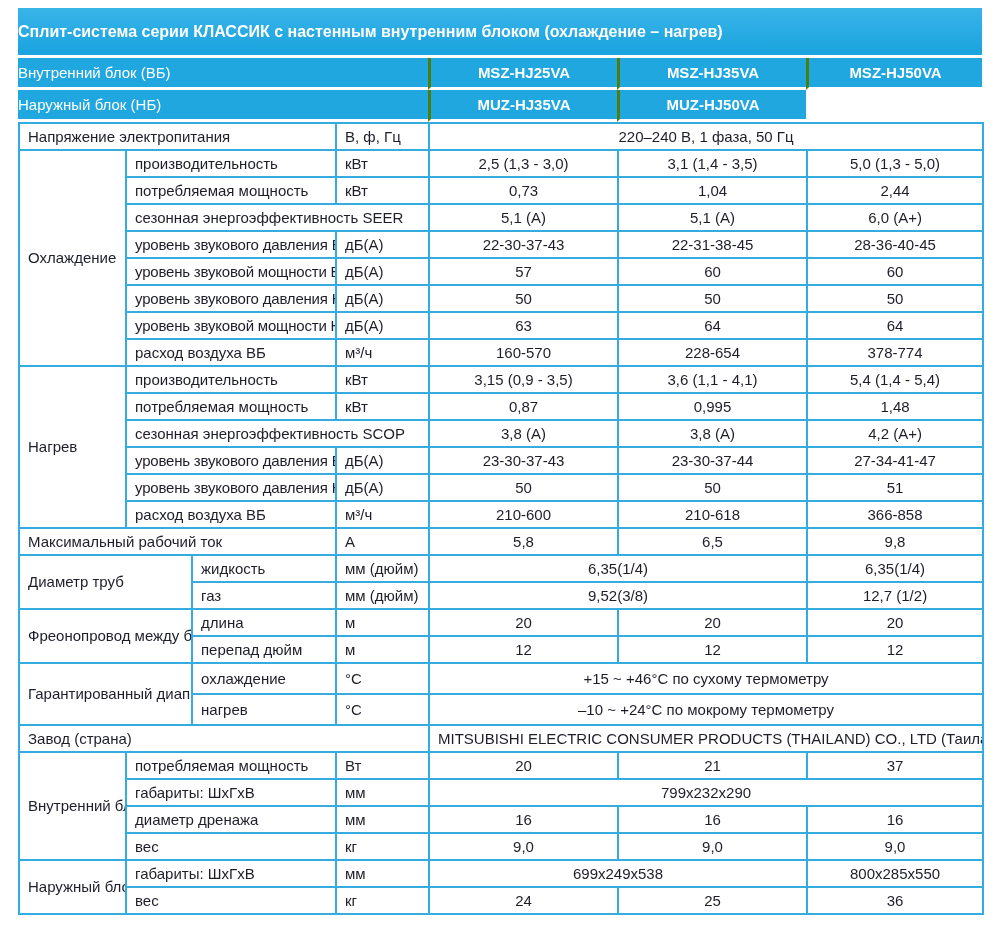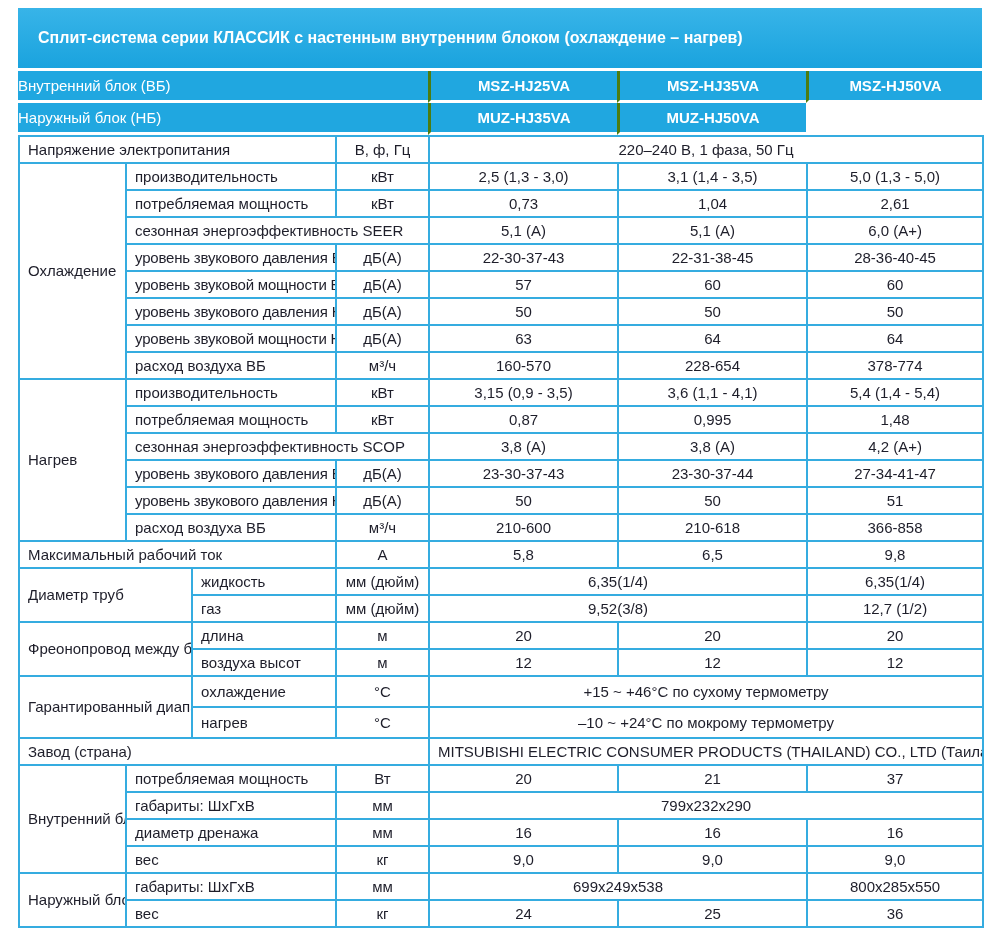--- a/index.html
+++ b/index.html
@@ -1,24 +1,24 @@
 <!DOCTYPE html>
 <html><head>
 <meta charset="utf-8">
 <style>
   html,body{margin:0;padding:0;background:#ffffff;}
   body{width:1000px;height:933px;position:relative;font-family:"Liberation Sans",sans-serif;color:#1e1e2a;}
   .sheet{position:absolute;left:18px;top:8px;width:964px;}
 
   
   .title-bar{
-    height:60px;box-sizing:border-box;
+    height:47px;box-sizing:border-box;
     background:linear-gradient(180deg,#38b4e8 0%,#1aa3de 100%);
     color:#ffffff;font-weight:bold;font-size:16px;
-    display:flex;align-items:center;padding-left:20px;
+    display:flex;align-items:center;padding-left:0;
     margin-bottom:3px;
   }
   .model-grid{display:grid;grid-template-columns:410px 189px 189px 176px;}
   .model-grid > div{
     background:#20a7e0;color:#ffffff;height:32px;box-sizing:border-box;
     display:flex;align-items:center;font-size:15px;
     border-bottom:3px solid #ffffff;
   }
   .model-grid .m-label{padding-left:0;}
   .model-grid .m-val{justify-content:center;font-weight:bold;border-left:3px solid #4d7c0f;}
@@ -27,21 +27,21 @@
   table.spec{border-collapse:collapse;width:964px;table-layout:fixed;}
   table.spec td{
     border:2px solid #35ace0;font-size:15px;color:#1e1e2a;
     padding:2px 8px;vertical-align:middle;box-sizing:border-box;
     overflow:hidden;white-space:nowrap;
   }
   table.spec tr{height:27px;}
   table.spec tr.tall{height:31px;}
   td.lbl{text-align:left;}
   td.grp{text-align:left;white-space:normal;line-height:1.25;}
-  td.unit{text-align:center;padding:2px 2px;}
+  td.unit{text-align:left;padding:2px 2px;}
   td.val{text-align:center;}
   td.cnd{font-size:13px;letter-spacing:-0.2px;}
   td.factory-val{text-align:center;font-size:14px;padding:2px 2px;}
 </style>
 </head>
 <body>
 
 <div class="sheet">
 
   <div class="title-bar">Сплит-система серии КЛАССИК с настенным внутренним блоком (охлаждение – нагрев)</div>
@@ -80,21 +80,21 @@
       <td class="unit">кВт</td>
       <td class="val">2,5 (1,3 - 3,0)</td>
       <td class="val">3,1 (1,4 - 3,5)</td>
       <td class="val">5,0 (1,3 - 5,0)</td>
     </tr>
     <tr>
       <td class="lbl" colspan="2">потребляемая мощность</td>
       <td class="unit">кВт</td>
       <td class="val">0,73</td>
       <td class="val">1,04</td>
-      <td class="val">2,61</td>
+      <td class="val">2,44</td>
     </tr>
     <tr>
       <td class="lbl" colspan="3">сезонная энергоэффективность SEER</td>
       <td class="val">5,1 (А)</td>
       <td class="val">5,1 (А)</td>
       <td class="val">6,0 (А+)</td>
     </tr>
     <tr>
       <td class="lbl cnd" colspan="2">уровень звукового давления ВБ</td>
       <td class="unit">дБ(А)</td>
@@ -198,21 +198,21 @@
 
     <tr>
       <td class="grp" colspan="2" rowspan="2">Фреонопровод между блоками</td>
       <td class="lbl">длина</td>
       <td class="unit">м</td>
       <td class="val">20</td>
       <td class="val">20</td>
       <td class="val">20</td>
     </tr>
     <tr>
-      <td class="lbl">воздуха высот</td>
+      <td class="lbl">перепад дюйм</td>
       <td class="unit">м</td>
       <td class="val">12</td>
       <td class="val">12</td>
       <td class="val">12</td>
     </tr>
 
     <tr class="tall">
       <td class="grp" colspan="2" rowspan="2">Гарантированный диапазон наружных температур</td>
       <td class="lbl">охлаждение</td>
       <td class="unit">°С</td>

